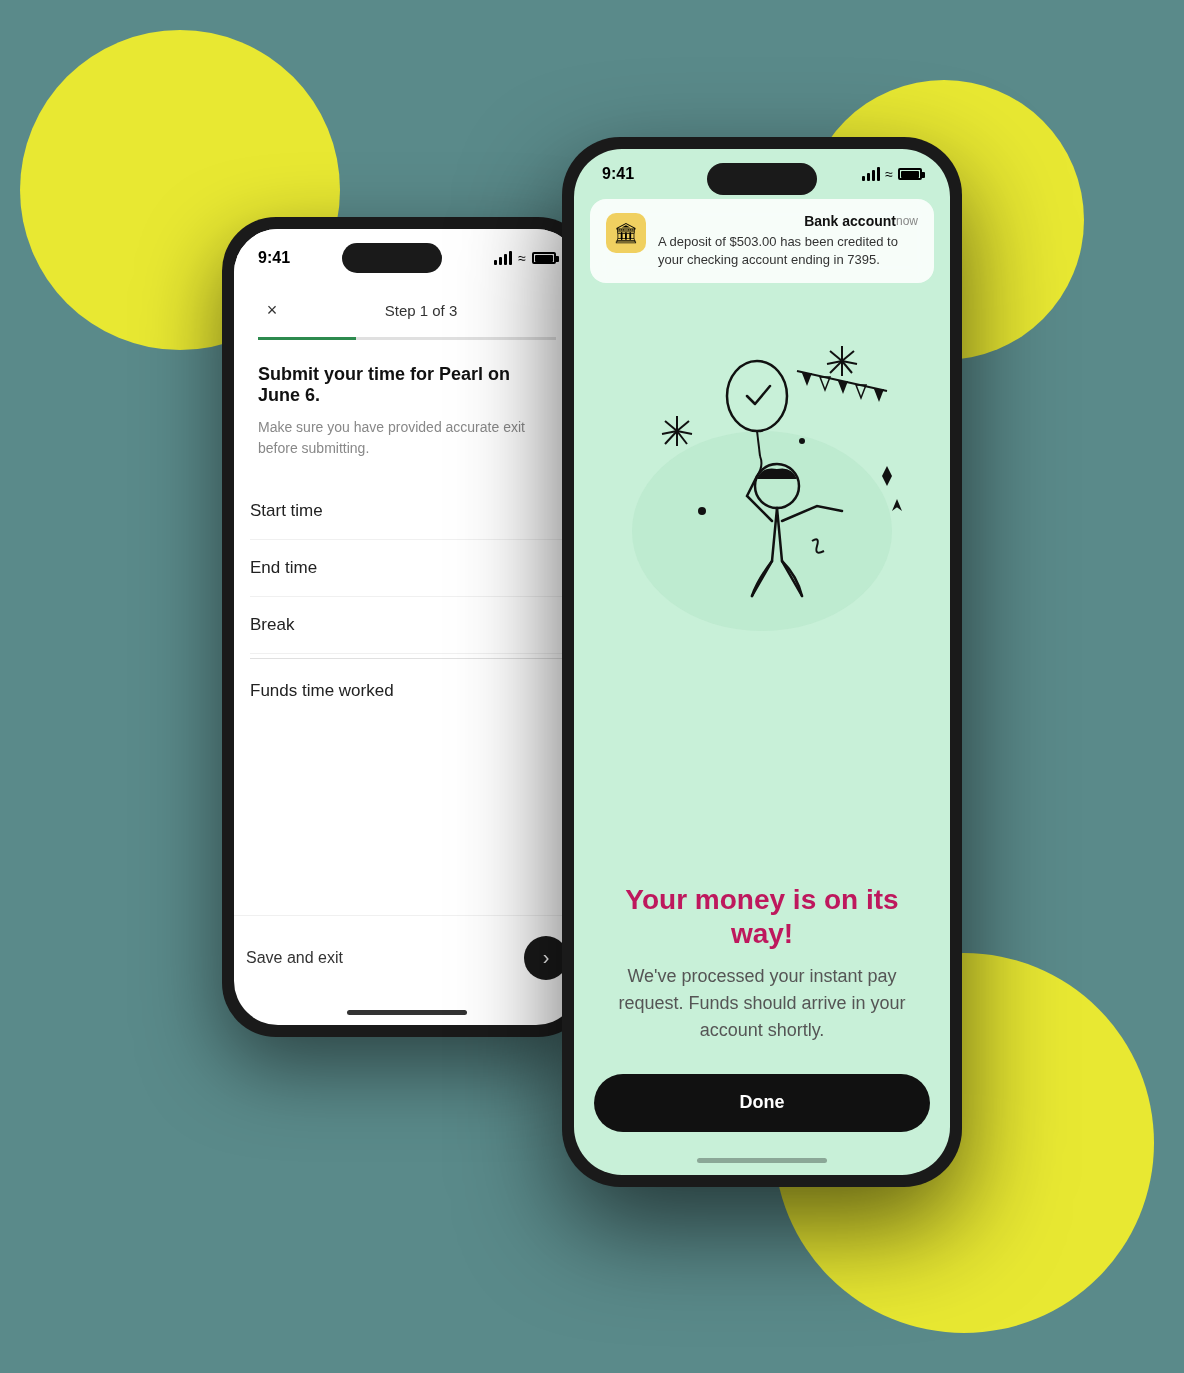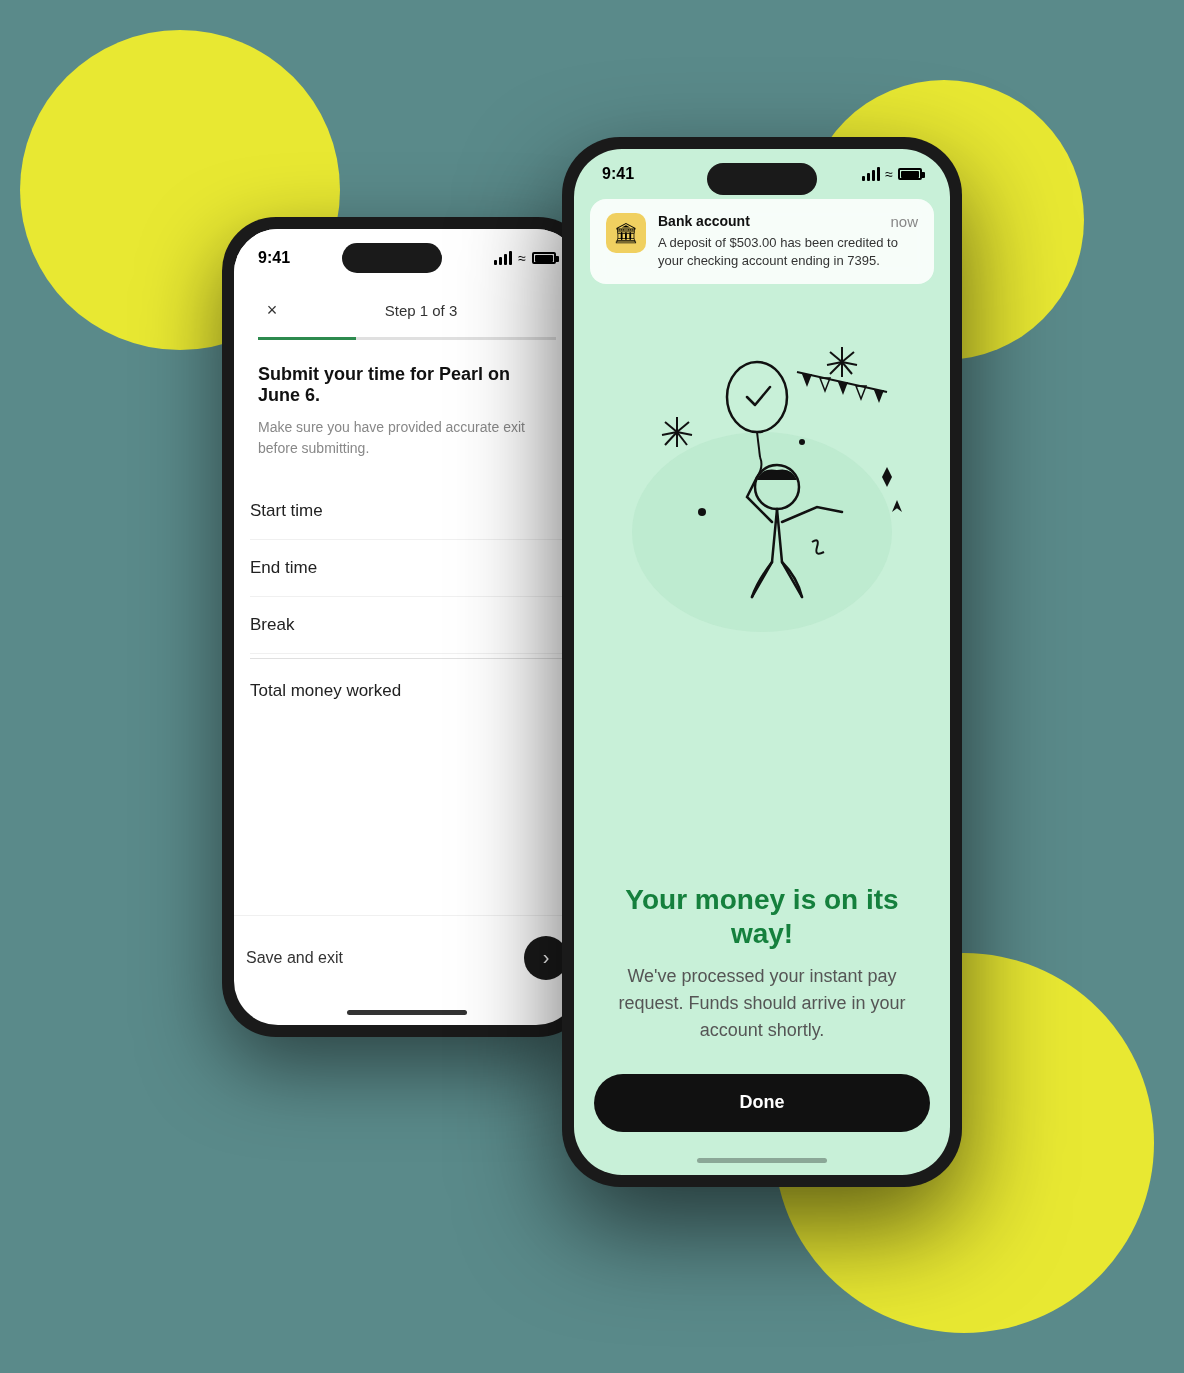--- a/index.html
+++ b/index.html
@@ -308,33 +308,33 @@
       font-size: 20px;
       flex-shrink: 0;
     }
 
     .notif-content {
       flex: 1;
     }
 
     .notif-header {
       display: flex;
-      justify-content: space-between;
+      justify-content: flex-end;
       align-items: center;
       margin-bottom: 4px;
     }
 
     .notif-title {
       font-size: 14px;
       font-weight: 700;
       color: #111;
     }
 
     .notif-time {
-      font-size: 15px;
+      font-size: 12px;
       color: #888;
     }
 
     .notif-body {
       font-size: 13px;
       color: #333;
       line-height: 1.4;
     }
 
     
@@ -353,21 +353,21 @@
     }
 
     .success-text-area {
       padding: 10px 30px 20px;
       text-align: center;
     }
 
     .success-title {
       font-size: 28px;
       font-weight: 800;
-      color: #15803d;
+      color: #be185d;
       margin-bottom: 12px;
       line-height: 1.2;
     }
 
     .success-subtitle {
       font-size: 18px;
       color: #555;
       line-height: 1.5;
     }
 
@@ -499,21 +499,21 @@
           <span class="time-field-label">Start time</span>
         </div>
         <div class="time-field-row">
           <span class="time-field-label">End time</span>
         </div>
         <div class="time-field-row">
           <span class="time-field-label">Break</span>
         </div>
         <div class="time-field-separator"></div>
         <div class="time-field-row">
-          <span class="time-field-label">Total money worked</span>
+          <span class="time-field-label">Funds time worked</span>
         </div>
       </div>
 
       <div class="back-footer">
         <span class="save-exit-btn">Save and exit</span>
         <div class="next-btn">
           <span>›</span>
         </div>
       </div>
 

